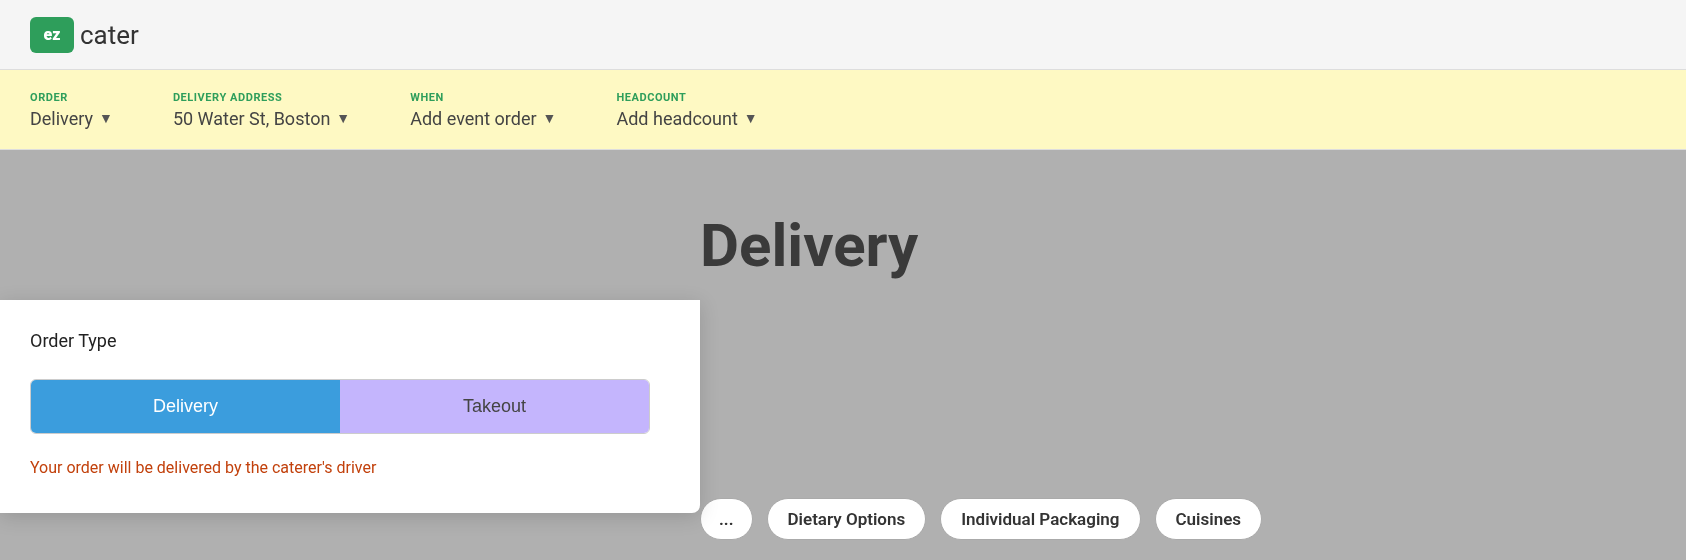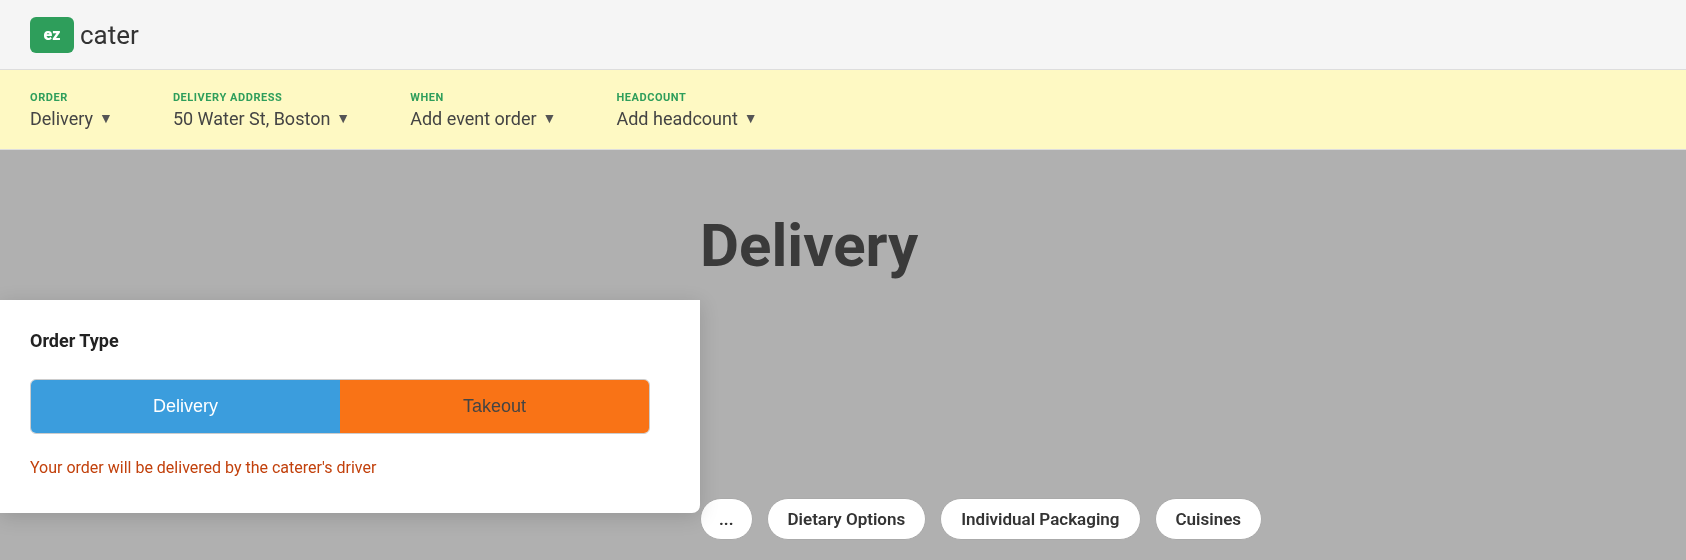--- a/index.html
+++ b/index.html
@@ -148,21 +148,21 @@
       width: 700px;
       background: #fff;
       border-radius: 0 0 8px 0;
       box-shadow: 0 4px 20px rgba(0,0,0,0.15);
       padding: 30px 30px 36px 30px;
       z-index: 100;
     }
 
     .dropdown-title {
       font-size: 18px;
-      font-weight: 700;
+      font-weight: 400;
       color: #222;
       margin-bottom: 28px;
     }
 
     .order-type-buttons {
       display: flex;
       border: 1.5px solid #ccc;
       border-radius: 6px;
       overflow: hidden;
       margin-bottom: 24px;
@@ -178,21 +178,21 @@
       cursor: pointer;
       text-align: center;
     }
 
     .ot-btn.active {
       background: #3b9ddd;
       color: #fff;
     }
 
     .ot-btn.inactive {
-      background: #f97316;
+      background: #c4b5fd;
       color: #444;
     }
 
     .dropdown-desc {
       font-size: 16px;
       color: #c2410c;
       margin-top: 4px;
     }
   </style>
 </head>

